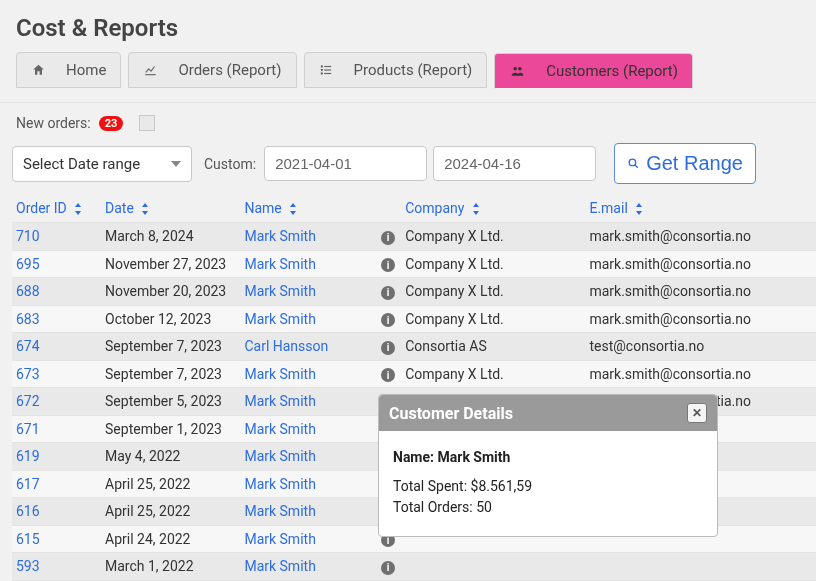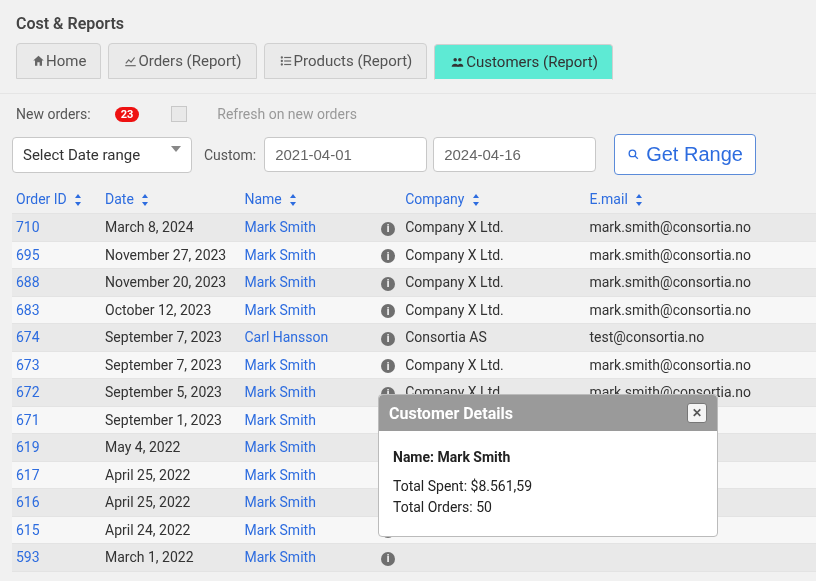--- a/index.html
+++ b/index.html
@@ -1,43 +1,43 @@
 <!DOCTYPE html>
 <html><head>
 <meta charset="utf-8">
 <style>
   * { box-sizing: border-box; }
   html, body { margin: 0; padding: 0; font-family: -apple-system, BlinkMacSystemFont, "Segoe UI", Roboto, Helvetica, Arial, sans-serif; background: #f0f0f0; color: #333; }
   .page { width: 816px; height: 581px; position: relative; overflow: hidden; background: #f1f1f1; }
 
-  .title { font-size: 16px; font-weight: 600; color: #444; padding: 14px 16px 10px; }
+  .title { font-size: 24px; font-weight: 600; color: #444; padding: 14px 16px 10px; }
 
   .tabs { display: flex; gap: 7px; padding: 0 16px 14px; align-items: flex-end; border-bottom: 1px solid #e5e5e5;}
   .tab {
     border: 1px solid #d0d0d0;
     border-radius: 4px 4px 0 0;
     background: #eaeaea;
     padding: 8px 14px;
     font-size: 15px;
     color: #555;
-    display: flex; align-items: center; gap: 0;
-  }
-  .tab.active { background: #5eead4; border-bottom-color: #f1f1f1; color: #333; position: relative; top: 1px;}
+    display: flex; align-items: center; gap: 20px;
+  }
+  .tab.active { background: #ec4899; border-bottom-color: #f1f1f1; color: #333; position: relative; top: 1px;}
   .tab-icon { display: inline-flex; }
 
-  .controls-row1 { display:flex; align-items:center; gap:24px; padding: 12px 16px 8px; font-size:14px; color:#555;}
+  .controls-row1 { display:flex; align-items:center; gap:8px; padding: 12px 16px 8px; font-size:14px; color:#555;}
   .badge { background:#e11; color:#fff; border-radius:10px; font-size:11px; font-weight:700; padding:1px 6px; }
   .chk { width:16px; height:16px; border:1px solid #c8c8c8; background:#e9e9e9; display:inline-block; margin:0 6px 0 8px; vertical-align:middle;}
   .muted { color:#999; }
 
   .controls-row2 { display:flex; align-items:center; gap:6px; padding: 4px 12px 10px; font-size:14px; }
   .select, .input {
     border:1px solid #c8c8c8; background:#fff; border-radius:4px; padding:8px 10px; font-size:15px; color:#333;
   }
-  .select { width:180px; display:flex; justify-content:space-between; }
+  .select { width:180px; display:flex; justify-content:space-between; align-items:center; }
   .caret { border-left:5px solid transparent; border-right:5px solid transparent; border-top:6px solid #888; width:0; height:0; }
   .input { width:163px; color:#666; }
   .btn {
     border:1px solid #5b8bd9; color:#2d6cdf; background:#fff; border-radius:4px; padding:8px 12px; font-size:20px;
     display:inline-flex; align-items:center; gap:6px;
   }
   .spacer { flex: 0 0 auto; }
 
   .table-wrap { padding: 0 0 0 12px; }
   table { border-collapse: collapse; width: 804px; font-size:14px; }
@@ -124,21 +124,20 @@
           </svg>
       </span>
       <span>Customers (Report)</span>
     </div>
   </div>
 
   <div class="controls-row1">
     <span>New orders:</span>
     <span class="badge">23</span>
     <span class="chk"></span>
-    <span class="muted">Refresh on new orders</span>
   </div>
 
   <div class="controls-row2">
     <div class="select">
       <span>Select Date range</span>
       <span class="caret"></span>
     </div>
     <span style="margin:0 2px 0 6px; color:#555;">Custom:</span>
     <input class="input" value="2021-04-01" style="">
     <input class="input" value="2024-04-16" style="">

